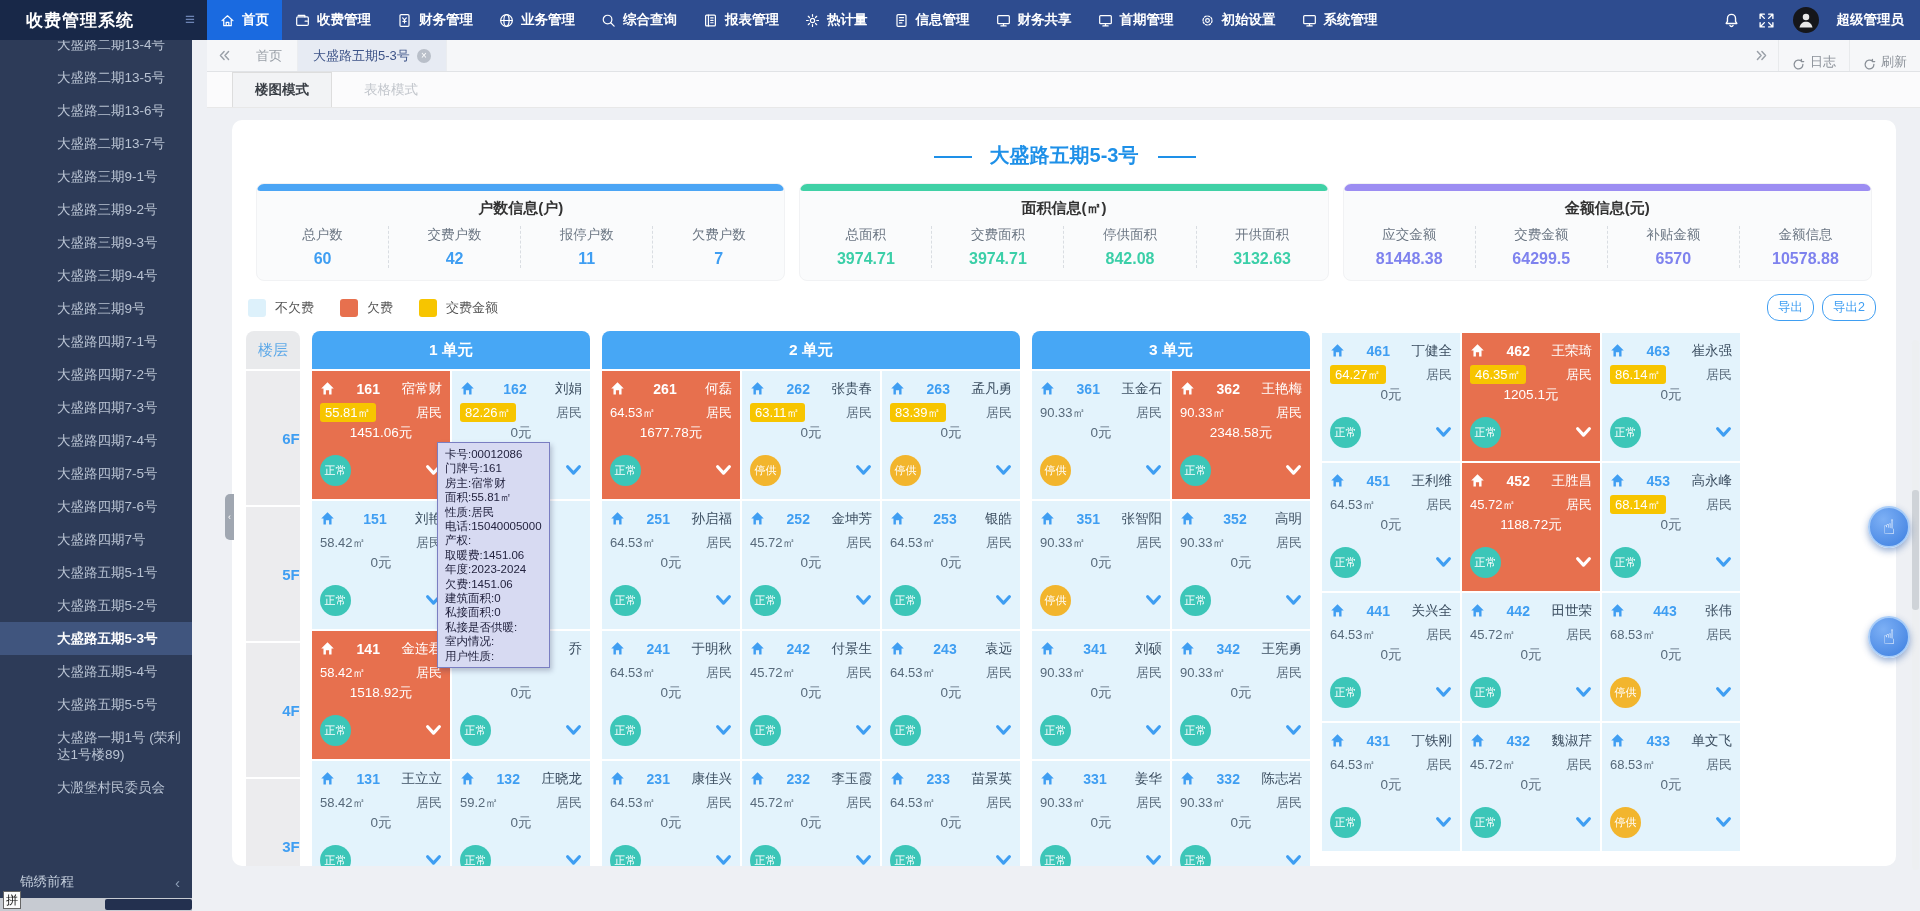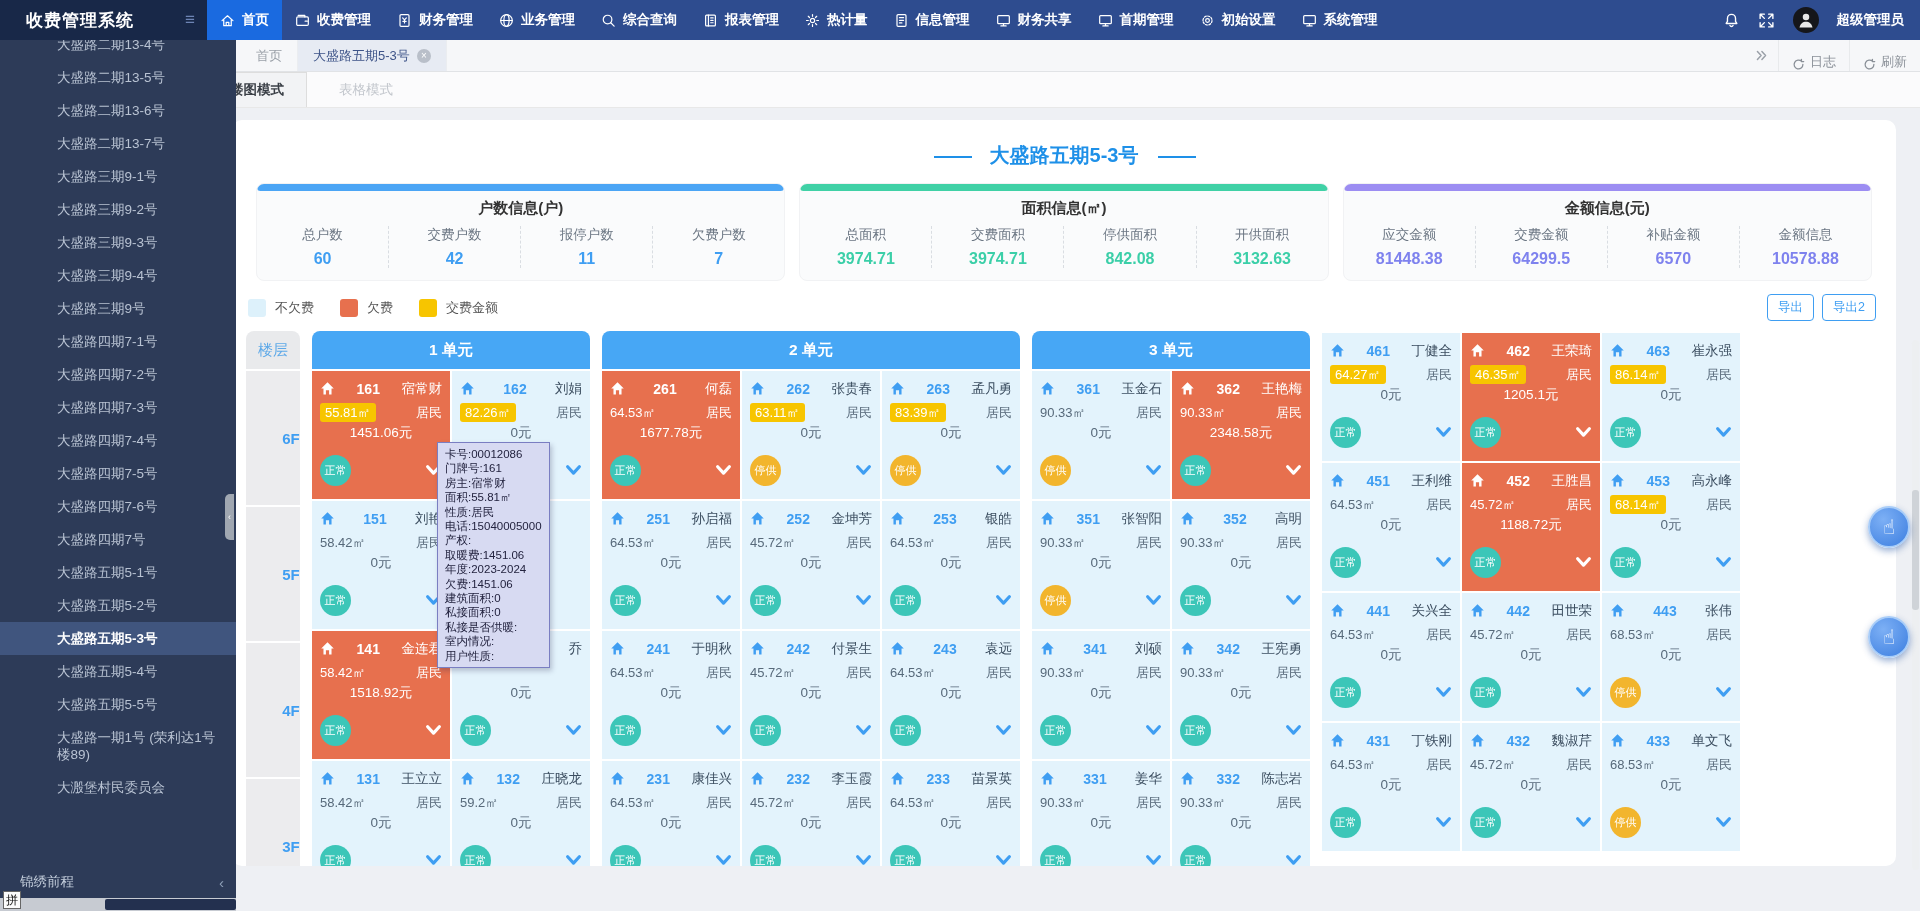--- a/index.html
+++ b/index.html
@@ -21,21 +21,21 @@
   .ic.solid svg { fill:currentColor; stroke:none; }
   .nav-item .ic svg { width:15px; height:15px; }
   .nav-right { margin-left:auto; display:flex; align-items:center; gap:18px; padding-right:16px; }
   .nic svg { width:17px; height:17px; }
   .avatar { width:26px; height:26px; border-radius:50%; background:#15161a; display:flex; align-items:center;
     justify-content:center; overflow:hidden; }
   .avatar svg { width:20px; height:20px; fill:#e8e8e8; }
   .uname { font-size:13.5px; font-weight:bold; cursor:pointer; }
 
   
-  .sidebar { position:absolute; left:0; top:40px; bottom:0; width:236px; background:#2d3b58; z-index:20; overflow:hidden; }
+  .sidebar { position:absolute; left:0; top:40px; bottom:0; width:192px; background:#2d3b58; z-index:20; overflow:hidden; }
   .side-list { margin-top:-12px; }
   .side-item { padding:8px 8px 8px 57px; font-size:13.5px; line-height:17px; color:#b9c3d3; cursor:pointer; }
   .side-item.selected { background:#40557e; color:#fff; font-weight:bold; }
   .side-footer { position:absolute; left:0; right:0; bottom:16px; height:26px; display:flex; align-items:center;
     padding:0 12px 0 20px; color:#c3cddb; font-size:13.5px; }
   .side-collapse { margin-left:auto; color:#8fa0b8; font-size:15px; cursor:pointer; }
   .side-scroll { position:absolute; left:0; right:0; bottom:0; height:13px; background:#c7cbd2; }
   .side-thumb { position:absolute; top:1px; bottom:1px; left:105px; right:0; background:#23304f; border-radius:2px; }
   .ime { position:absolute; left:3px; bottom:2px; width:18px; height:18px; background:#fcfcfc; border:1px solid #666;
     color:#111; font-size:12px; display:flex; align-items:center; justify-content:center; z-index:5; }
@@ -51,21 +51,21 @@
   .ttab.active { background:#e7ebf3; color:#3e5488; }
   .tclose { width:14px; height:14px; border-radius:50%; background:#b9bfc9; color:#fff; font-size:10px;
     display:flex; align-items:center; justify-content:center; }
   .tright { margin-left:auto; display:flex; align-items:stretch; }
   .tbtn { display:flex; align-items:flex-end; gap:5px; padding:0 13px; font-size:13px; color:#8a9098;
     border-left:1px solid #e8eaec; cursor:pointer; }
   .tbtn svg { width:13px; height:13px; }
 
   .modestrip { height:36px; background:#fbfbfc; border-bottom:1px solid #e8e8e8; display:flex; align-items:stretch; }
   .mtab { display:flex; align-items:center; justify-content:center; font-size:13.5px; cursor:pointer; }
-  .mtab.active { width:100px; background:#f2f3f5; border:1px solid #ddd; border-bottom:none;
+  .mtab.active { width:100px; margin-left:25px; background:#f2f3f5; border:1px solid #ddd; border-bottom:none;
     color:#3a3f46; font-weight:bold; }
   .mtab.idle { margin-left:32px; color:#c2c6cc; }
 
   .page { height:803px; background:#eef0f4; padding:12px 24px 0 25px; }
   .card { background:#fff; border-radius:10px; height:746px; padding:12px 10px 0; position:relative; overflow:hidden; }
 
   .btitle { text-align:center; margin:10px 0 14px; color:#1e90e8; font-size:20px; font-weight:bold; }
   .btitle .dash { margin:0 14px; letter-spacing:-2px; }
 
   .cards-row { display:flex; gap:14px; margin:0 14px 12px; }
@@ -77,21 +77,21 @@
   .stat + .stat { border-left:1px dashed #d9dde2; }
   .stat-l { font-size:13.5px; color:#6b7683; margin-bottom:6px; }
   .stat-v { font-size:16px; font-weight:bold; }
 
   .legend-row { display:flex; align-items:center; margin:4px 6px 8px; position:relative; height:30px; }
   .lg { display:flex; align-items:center; gap:9px; margin-right:26px; }
   .sw { width:18px; height:18px; border-radius:3px; }
   .lg-label { font-size:13px; color:#555; }
   .exports { position:absolute; right:4px; top:1px; }
   .exp-btn { display:inline-block; margin-left:8px; padding:4px 10px; font-size:12.5px; color:#3f9ef2;
-    border:1px solid #3f9ef2; border-radius:4px; background:#fff; cursor:pointer; }
+    border:1px solid #3f9ef2; border-radius:12px; background:#fff; cursor:pointer; }
 
   .grid { display:flex; gap:12px; margin-left:4px; }
   .fcol { width:54px; flex:none; }
   .fhead { height:38px; background:#e9eaec; border-radius:8px 8px 0 0; display:flex; align-items:center;
     justify-content:center; color:#5ea9e8; font-weight:normal; font-size:15px; }
   .fcell { height:134px; margin-top:2px; background:#ececee; display:flex; align-items:center;
     justify-content:center; color:#3f9ef2; font-weight:bold; font-size:15px;padding-left:36px; }
   .ugroup { width:max-content; flex:none; }
   .uhead { height:38px; background:#47a7f5; border-radius:8px 8px 0 0; display:flex; align-items:center;
     justify-content:center; color:#fff; font-weight:bold; font-size:15.5px; }

